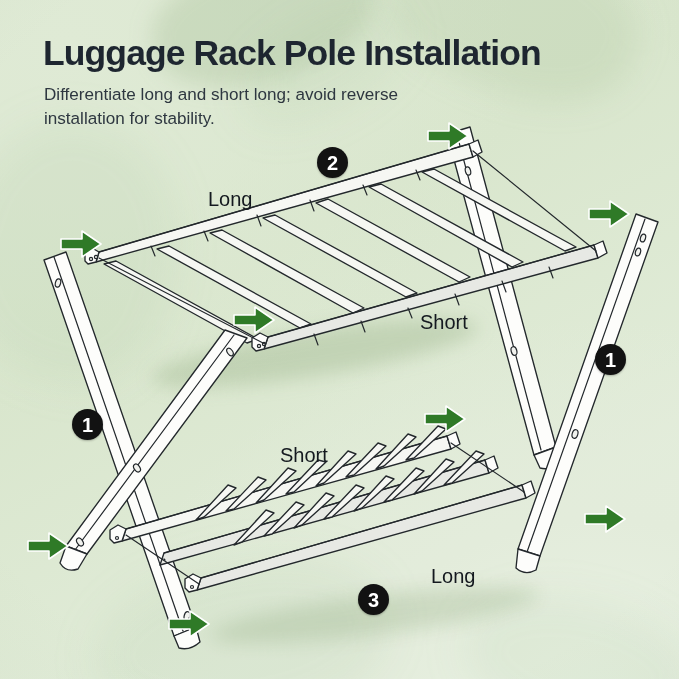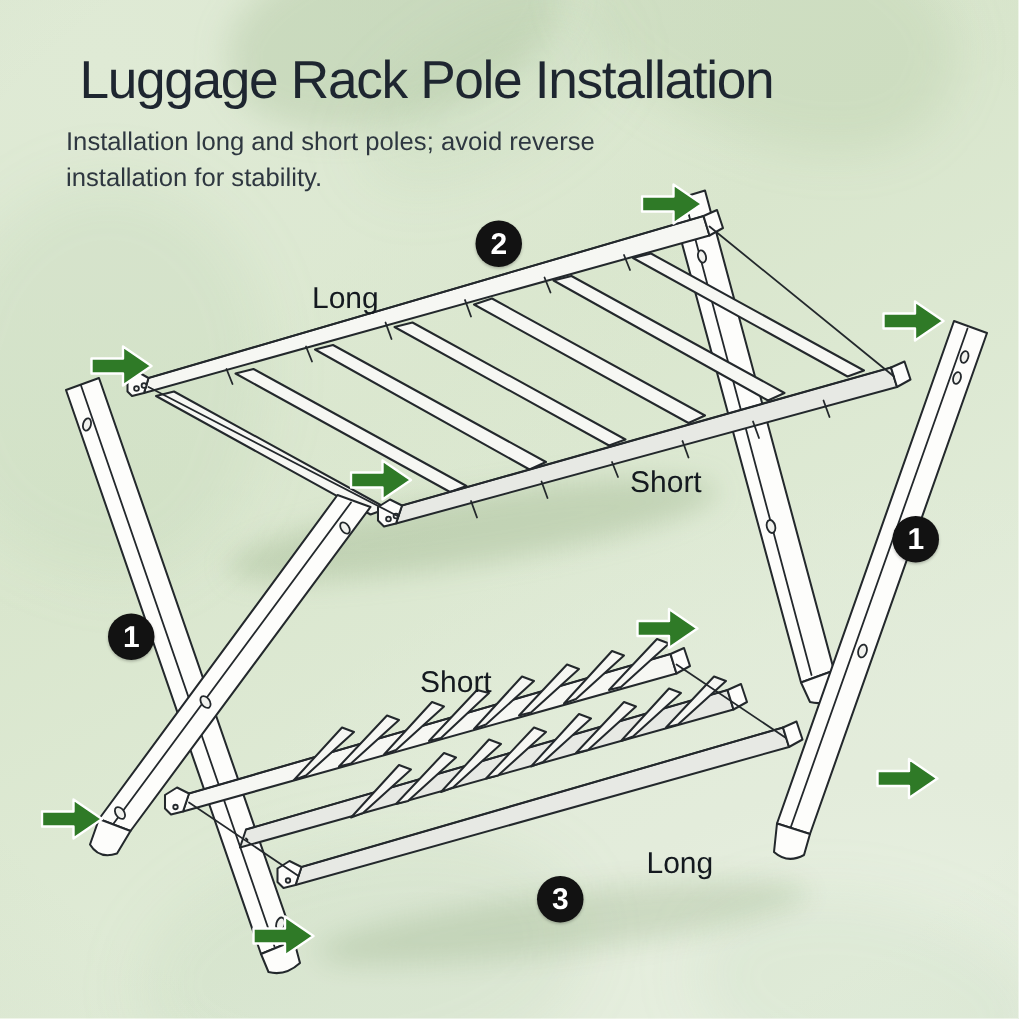--- a/index.html
+++ b/index.html
@@ -32,24 +32,24 @@
   .leaf.soft { background: rgba(142, 172, 125, 0.16); filter: blur(16px); }
   .leaf.faint { background: rgba(150, 178, 134, 0.11); filter: blur(20px); }
   .vig {
     position: absolute; inset: 0;
     background: radial-gradient(120% 110% at 50% 46%, rgba(255,255,255,0) 52%, rgba(120,150,105,0.10) 100%);
   }
 
   
   .title {
     position: absolute;
-    left: 53px;
+    left: 43px;
     top: 33px;
     font-size: 35.5px;
-    font-weight: 400;
+    font-weight: 700;
     letter-spacing: -0.9px;
     color: #1e2630;
     white-space: nowrap;
   }
   .subtitle {
     position: absolute;
     left: 44px;
     top: 83px;
     width: 430px;
     font-size: 17.1px;
@@ -306,15 +306,15 @@
   <div class="part-label" style="left:420px;top:311px;">Short</div>
   <div class="part-label" style="left:280px;top:444px;">Short</div>
   <div class="part-label" style="left:431px;top:565px;">Long</div>
 
   <div class="badge" style="left:72px;top:409px;">1</div>
   <div class="badge" style="left:595px;top:344px;">1</div>
   <div class="badge" style="left:317px;top:147px;">2</div>
   <div class="badge" style="left:358px;top:584px;">3</div>
 
   <div class="title">Luggage Rack Pole Installation</div>
-  <div class="subtitle">Installation long and short poles; avoid reverse installation for stability.</div>
+  <div class="subtitle">Differentiate long and short long; avoid reverse installation for stability.</div>
 
 </div>
 
 </body></html>

